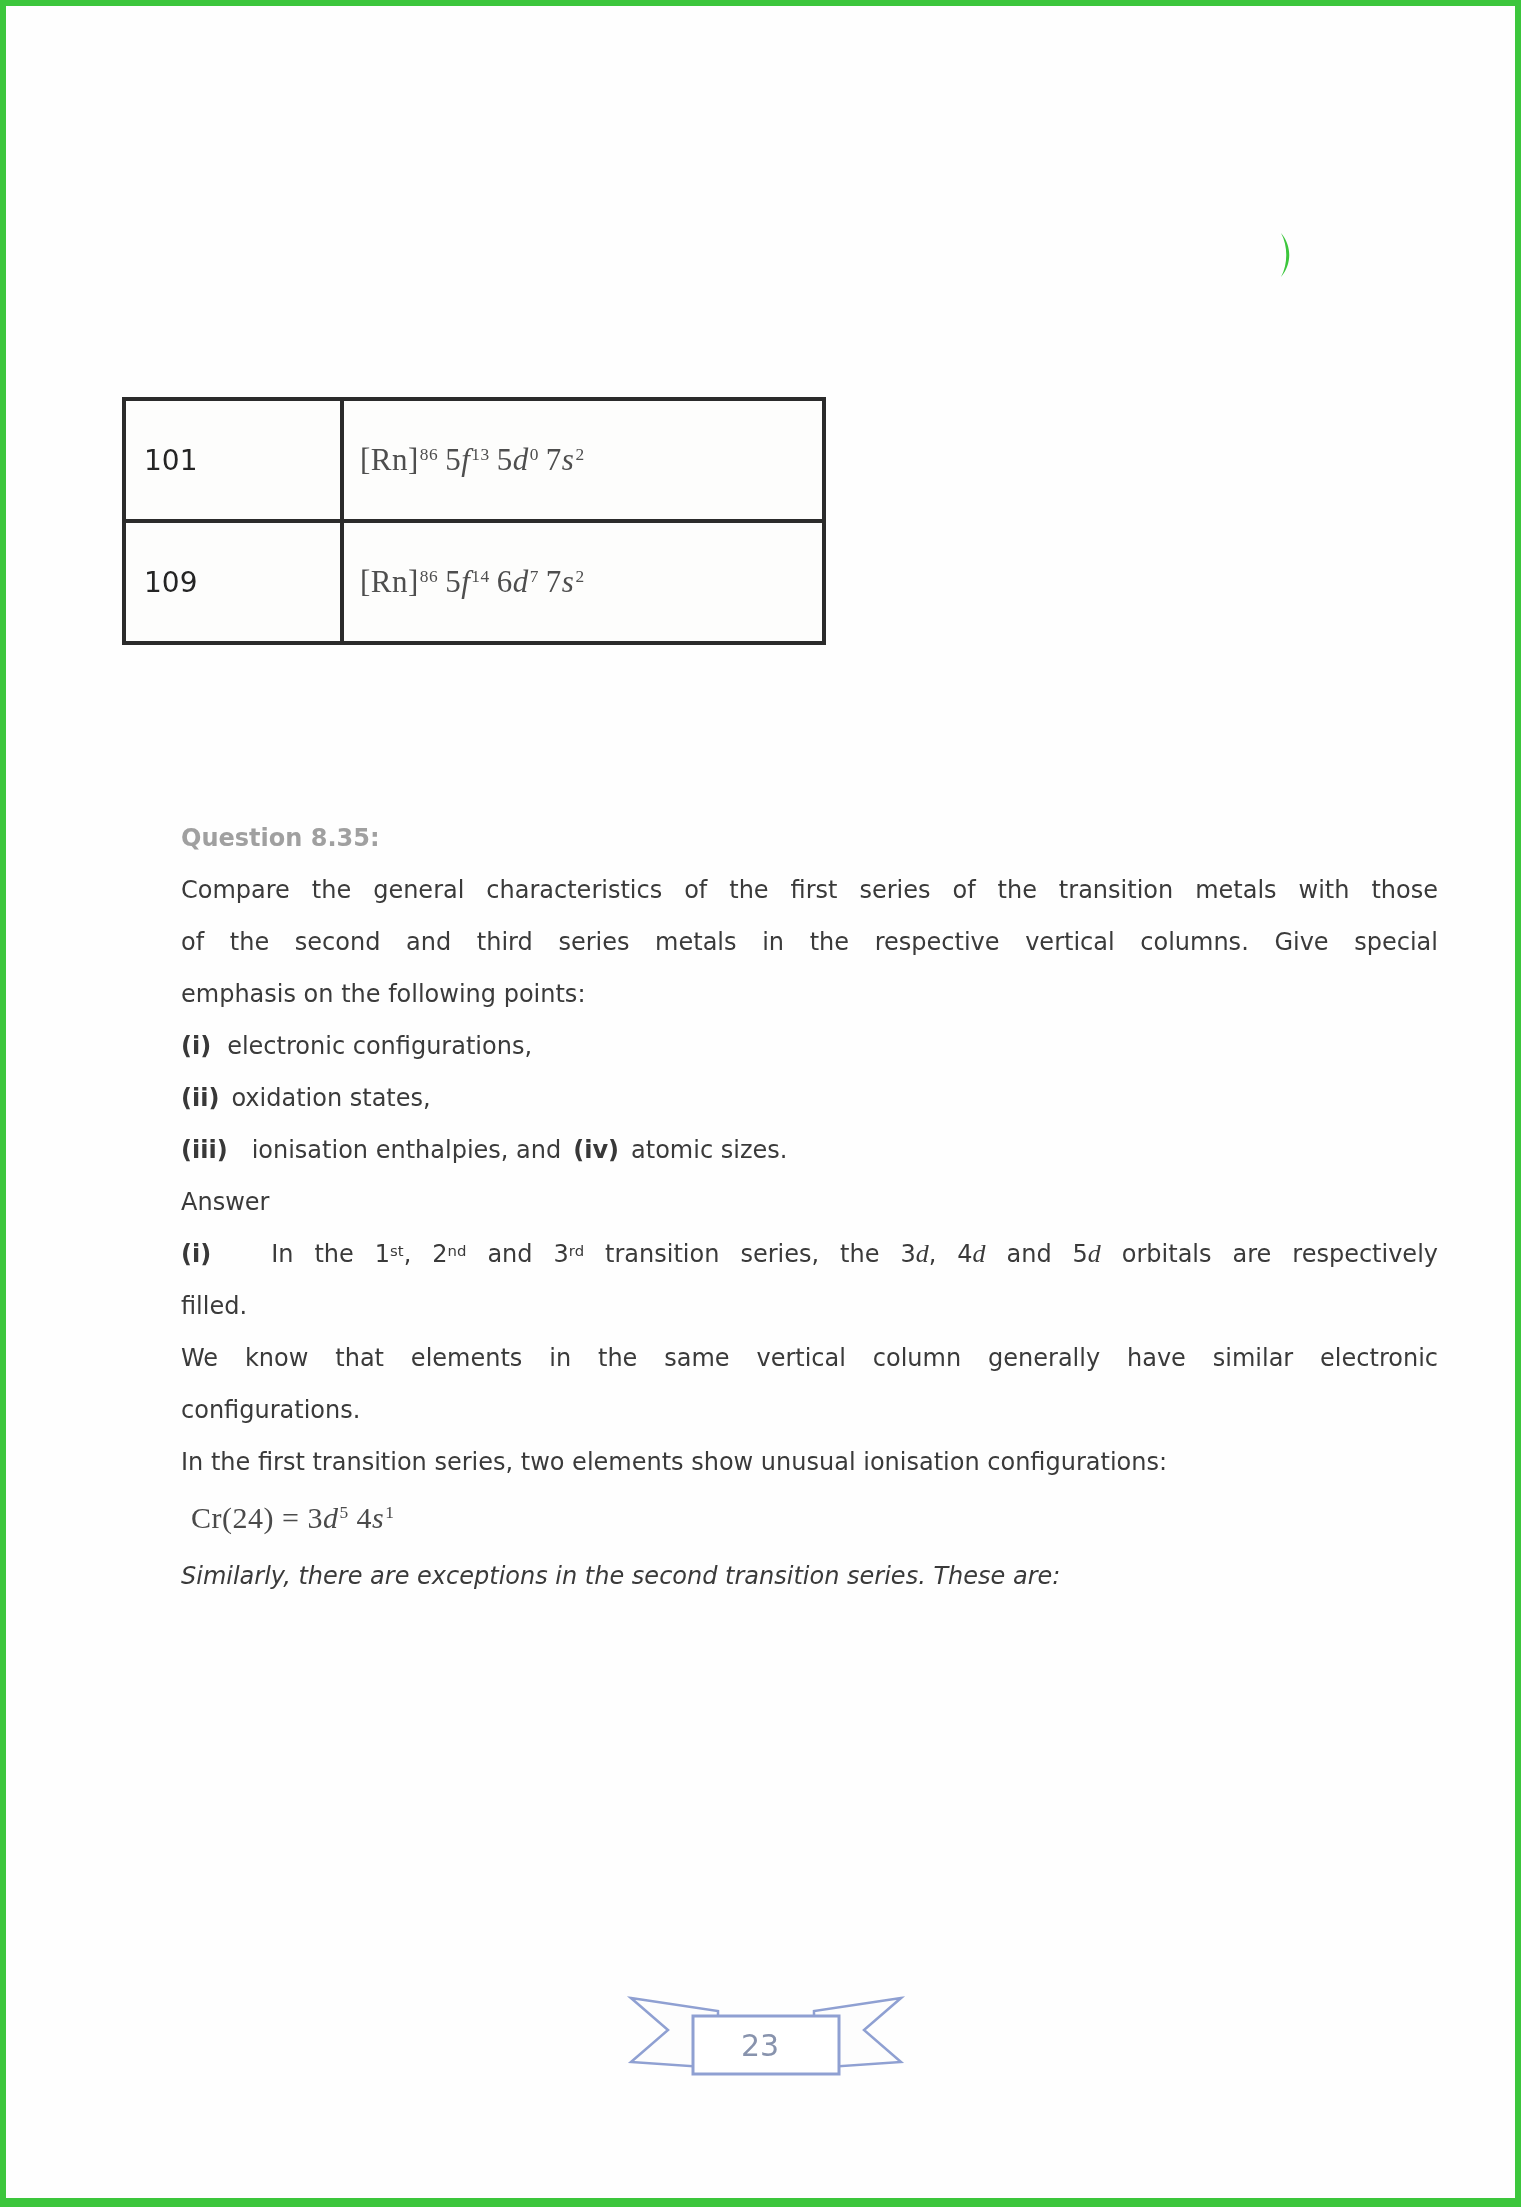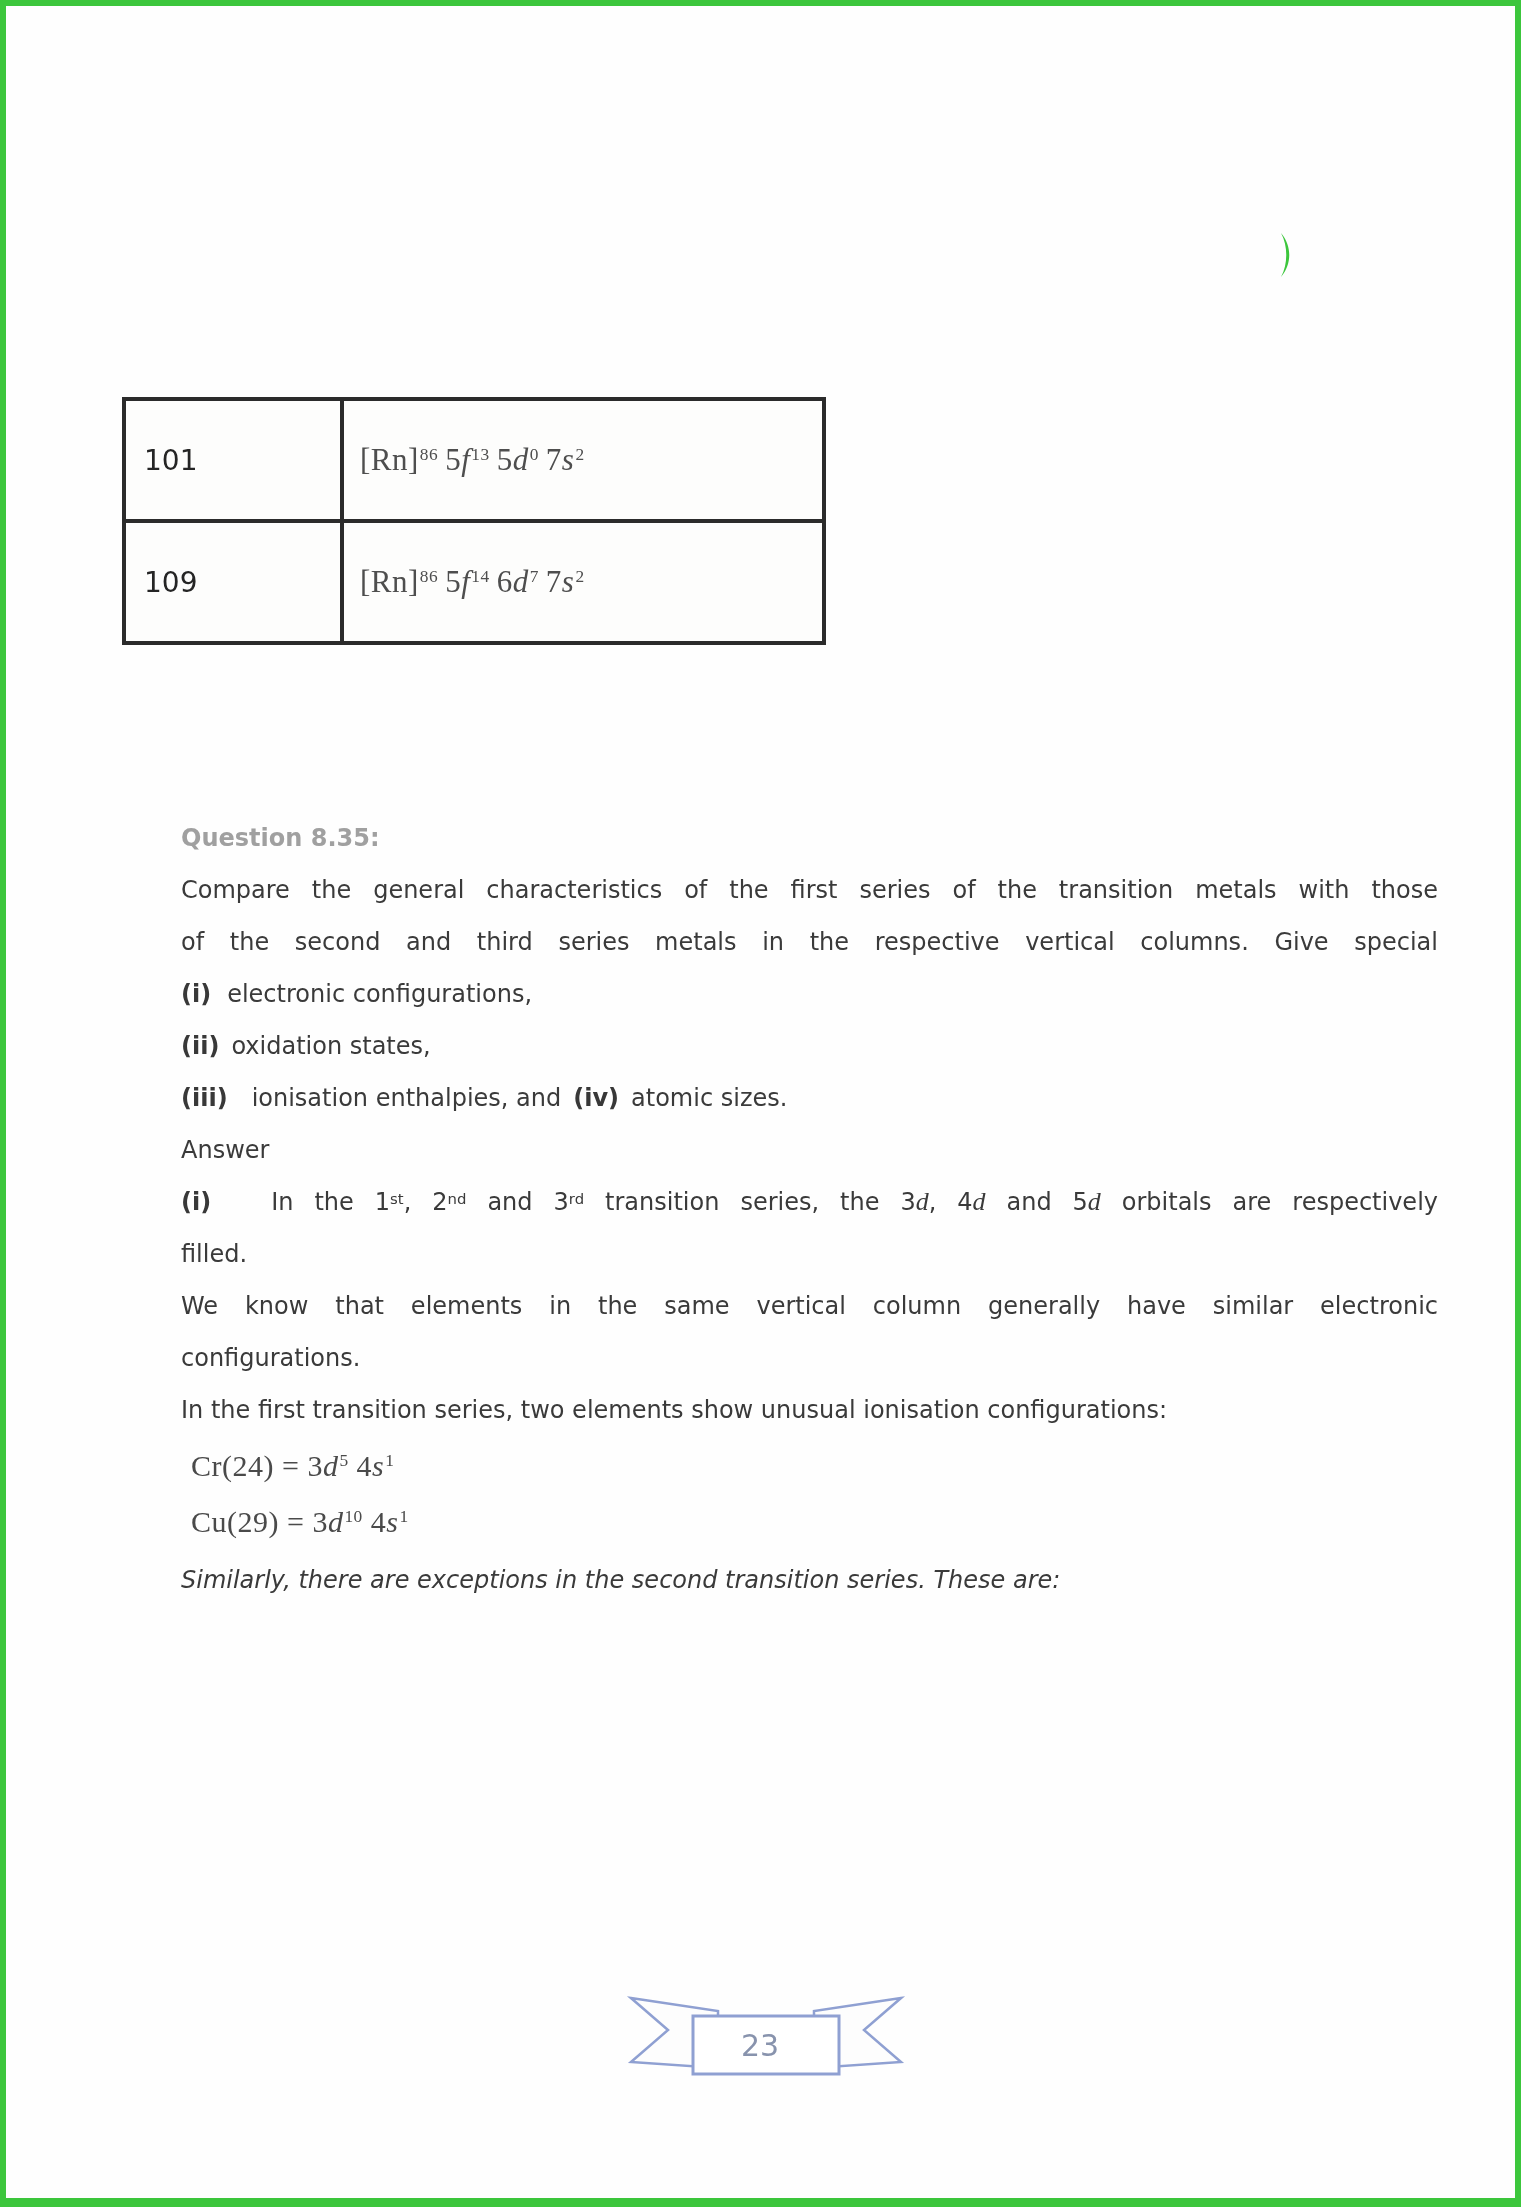--- a/index.html
+++ b/index.html
@@ -119,20 +119,21 @@
   </tbody>
     </table>
 
   <div class="content">
 
     <div class="line qhead">Question 8.35:</div>
 
     <div>
       <div class="line just">Compare the general characteristics of the first series of the transition metals with those</div>
       <div class="line just">of the second and third series metals in the respective vertical columns. Give special</div>
+      <div class="line">emphasis on the following points:</div>
     </div>
 
     <div class="line"><span class="bold">(i)</span><span class="sp16"></span><span>electronic configurations,</span></div>
 
     <div class="line"><span class="bold">(ii)</span><span class="sp12"></span><span>oxidation states,</span></div>
 
     <div class="line"><span class="bold">(iii)</span><span class="sp24"></span><span>ionisation enthalpies, and</span><span class="sp12"></span><span class="bold">(iv)</span><span class="sp12"></span><span>atomic sizes.</span></div>
 
     <div class="line">Answer</div>
 
@@ -143,21 +144,20 @@
 
     <div>
       <div class="line just">We know that elements in the same vertical column generally have similar electronic</div>
       <div class="line">configurations.</div>
     </div>
 
     <div class="line">In the first transition series, two elements show unusual ionisation configurations:</div>
 
     <div class="mathblock">
       <div class="mathline"><span>Cr</span><span>(24)</span><span> = 3</span><span class="mlet">d</span><span class="msup">5</span><span> 4</span><span class="mlet">s</span><span class="msup">1</span></div>
-      <div class="mathline"><span>Cu</span><span>(29)</span><span> = 3</span><span class="mlet">d</span><span class="msup">10</span><span> 4</span><span class="mlet">s</span><span class="msup">1</span></div>
     </div>
 
     <div class="line after-math">Similarly, there are exceptions in the second transition series. These are:</div>
 
   </div>
 
   <div class="ribbon">
     <svg width="320" height="105" viewBox="0 0 320 105">
       <polygon points="25,20 112,33 112,90 25,84 62,52" fill="#fdfdfd" stroke="#8fa0d2" stroke-width="2.5" stroke-linejoin="miter"></polygon>
       <polygon points="295,20 208,33 208,90 295,84 258,52" fill="#fdfdfd" stroke="#8fa0d2" stroke-width="2.5" stroke-linejoin="miter"></polygon>

